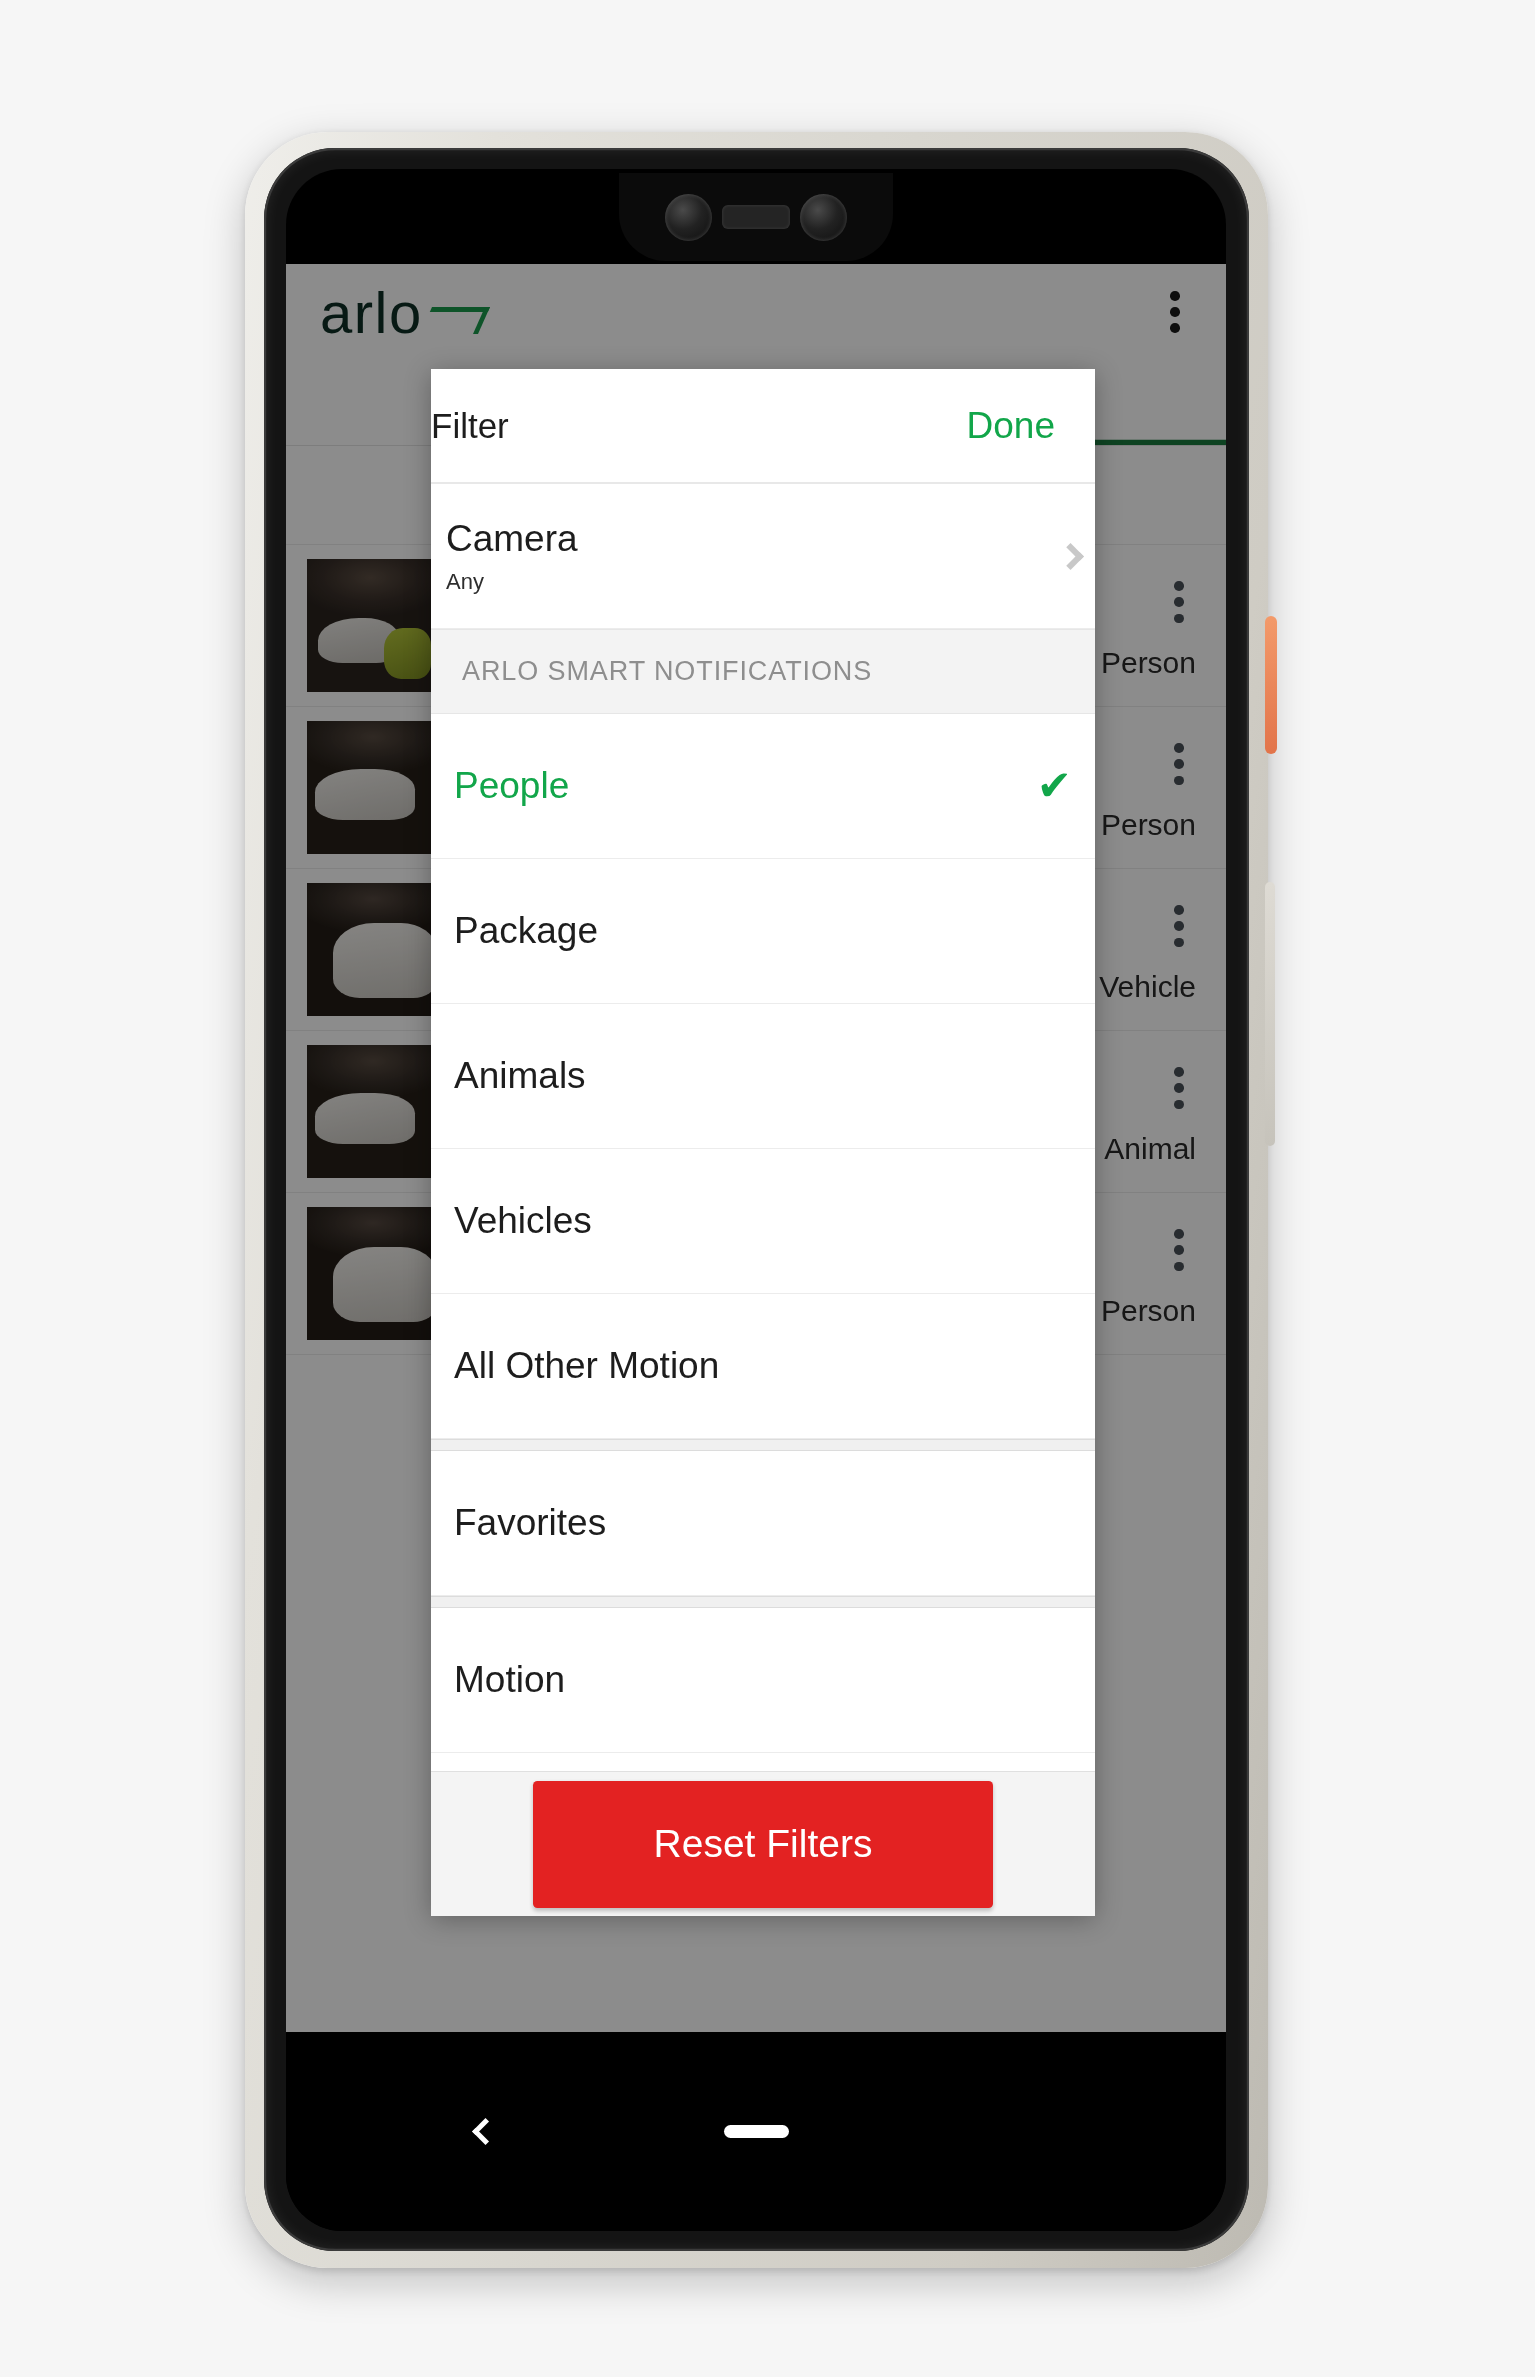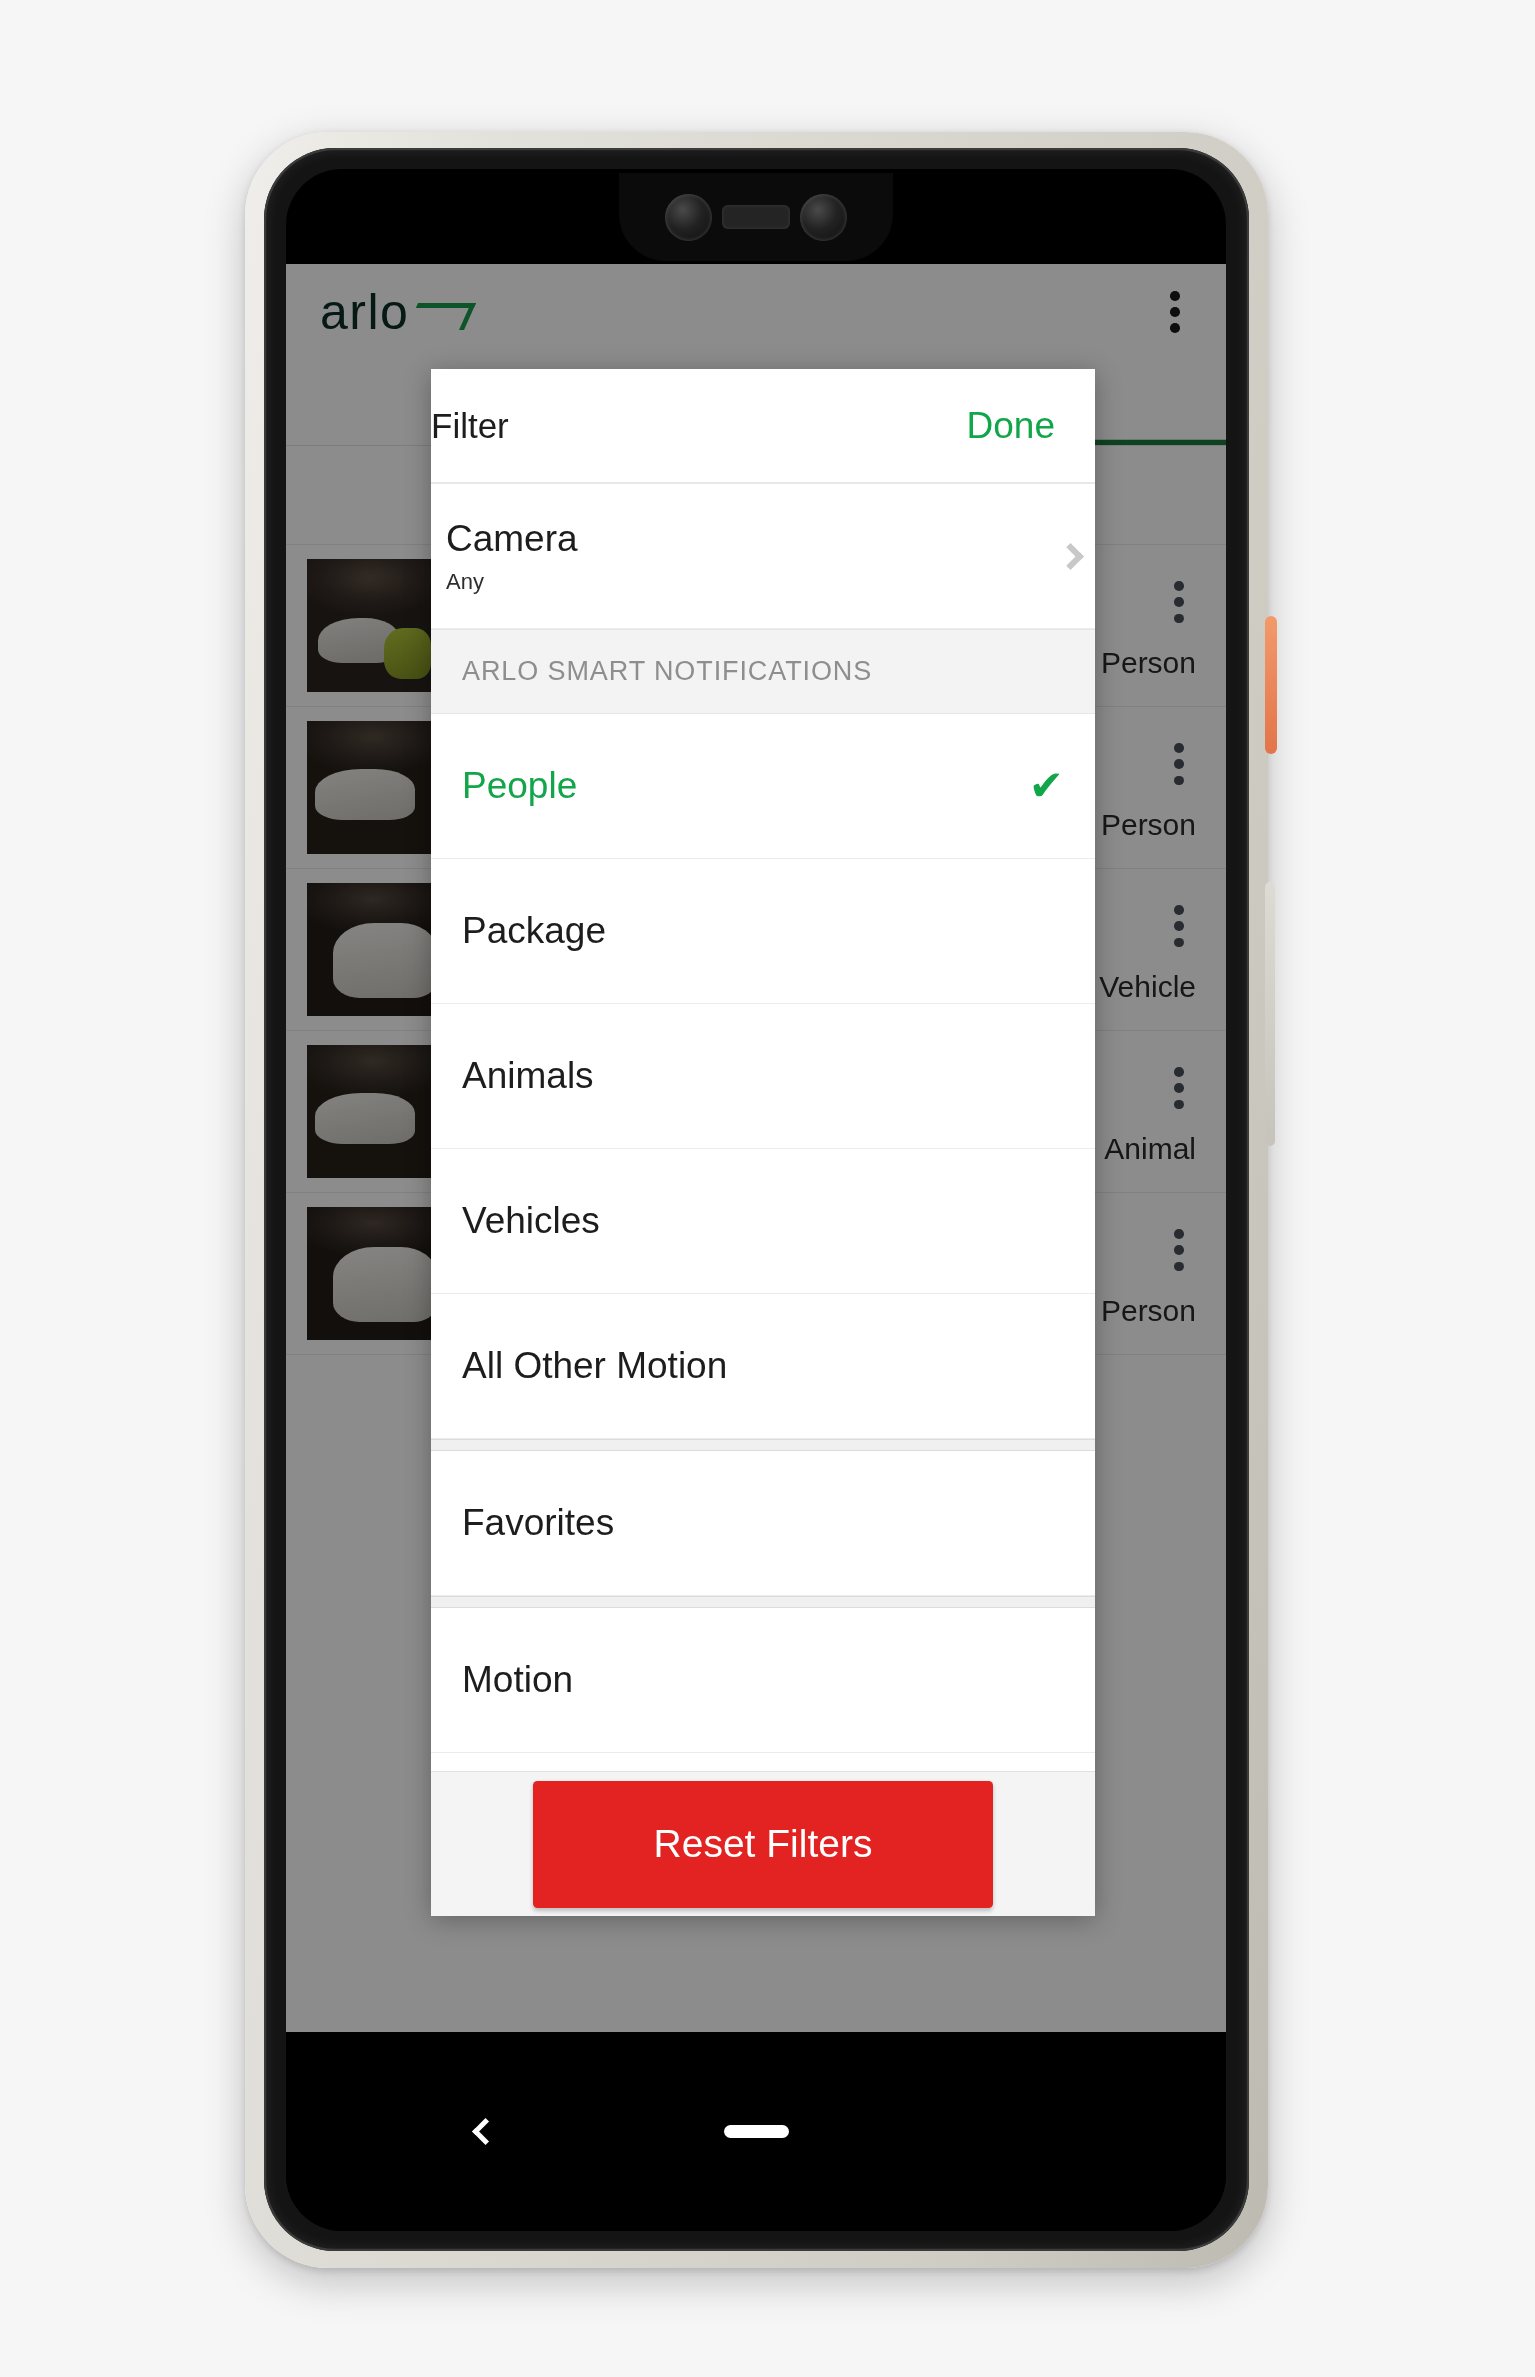--- a/index.html
+++ b/index.html
@@ -174,21 +174,21 @@
 
   .app-header {
     height: 96px;
     display: flex;
     align-items: center;
     justify-content: space-between;
     padding: 0 34px;
     background: #fff;
   }
   .arlo-logo {
-    font-size: 50px;
+    font-size: 58px;
     color: #0e2f26;
     letter-spacing: 1.5px;
     font-weight: 400;
     display: flex;
     align-items: baseline;
     gap: 3px;
   }
   .arlo-swoosh {
     width: 56px; height: 30px;
     position: relative;
@@ -404,21 +404,21 @@
     border-top: 1.5px solid #e6e6e6;
   }
   .section-head span {
     font-size: 27px;
     color: #8e8e8e;
     letter-spacing: 0.9px;
   }
 
   .opt-row {
     height: 145px;
-    padding: 0 31px;
+    padding: 0 23px;
     display: flex;
     align-items: center;
     justify-content: space-between;
     border-bottom: 1.5px solid #ececec;
     background: #fff;
   }
   .opt-label { font-size: 37px; color: #1d1d1d; }
   .opt-row.selected .opt-label { color: #12a64a; }
   .check {
     font-size: 42px;

